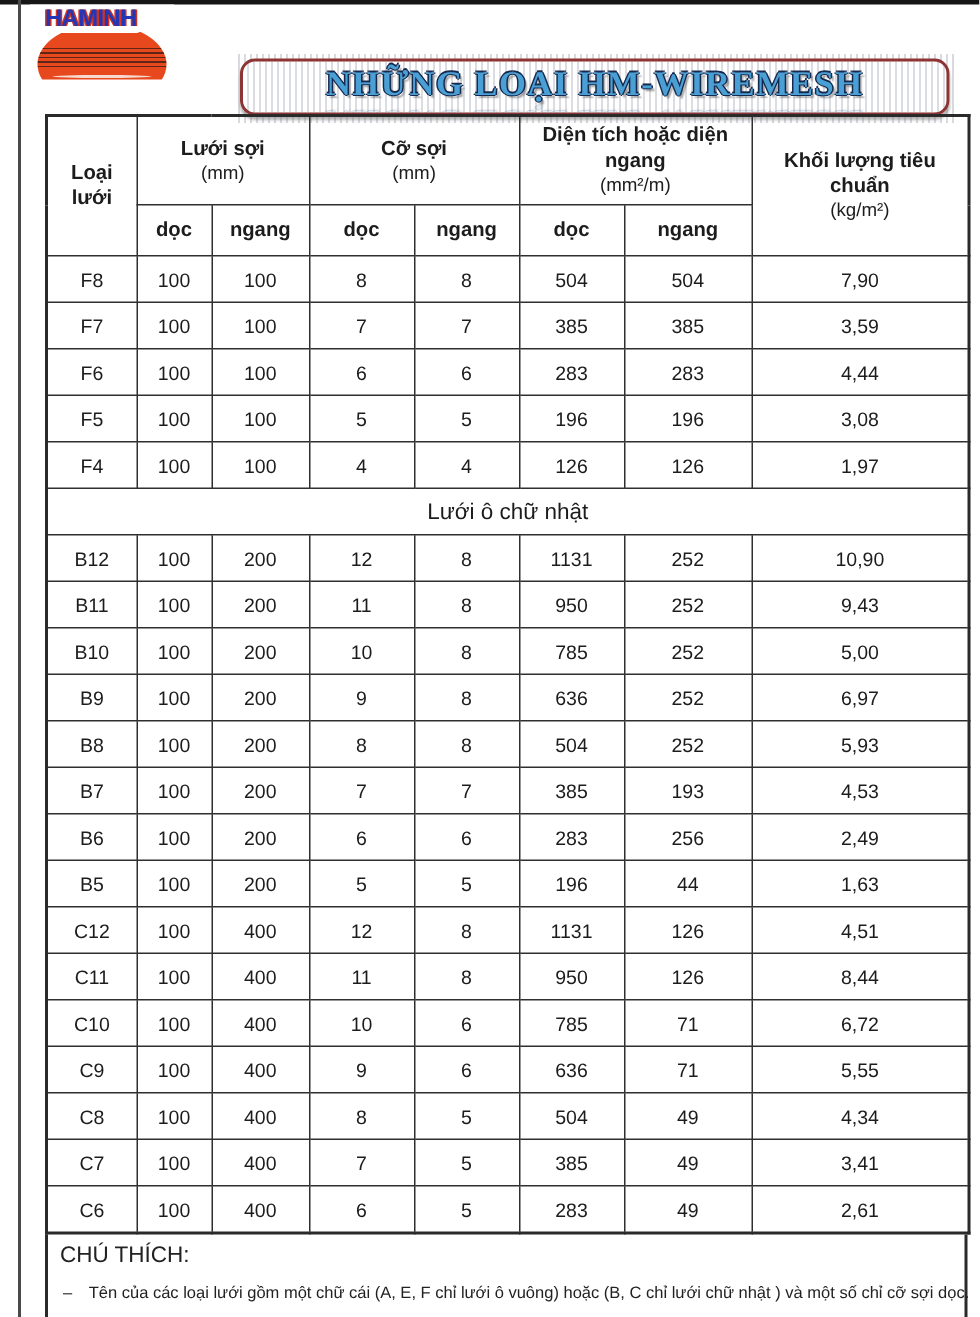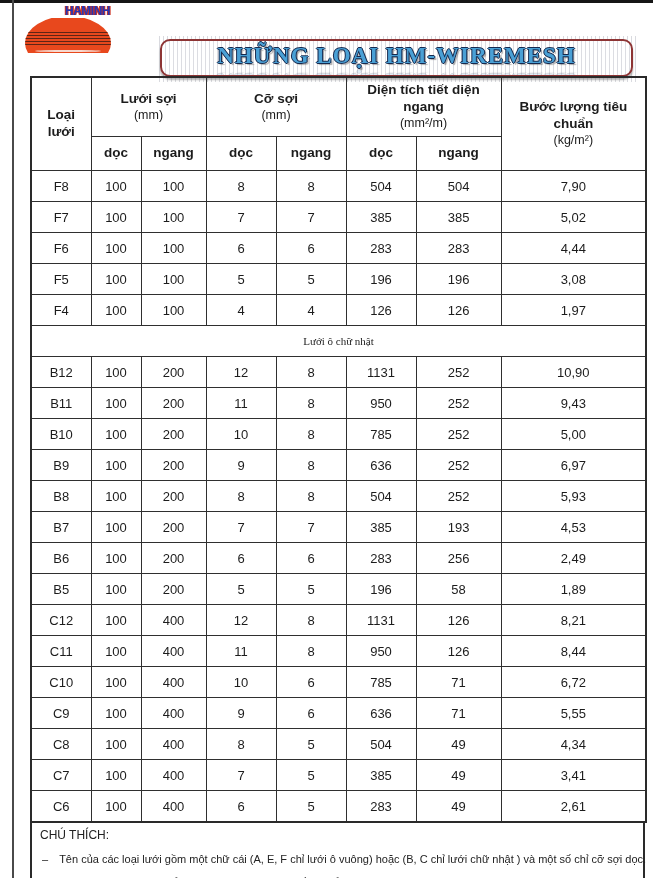--- a/index.html
+++ b/index.html
@@ -14,22 +14,22 @@
   .left-line{position:absolute;top:0;left:12px;width:2px;height:878px;background:#4a4a4a;}
 
   
   .logo{position:absolute;left:20px;top:3px;width:96px;height:50px;overflow:hidden;background:#fff;}
   .logo-ellipse{position:absolute;left:5px;top:13px;width:86px;height:54px;border-radius:50%;
     background:#e8481d;overflow:hidden;}
   .logo-band{position:absolute;left:0;right:0;top:30%;height:24%;
     background:repeating-linear-gradient(0deg,rgba(70,30,20,.85) 0 1px,rgba(232,72,29,0) 1px 3px);}
   .logo-arc1,.logo-arc2{position:absolute;left:12%;right:12%;height:2px;background:#f6d9cf;border-radius:50%;}
   .logo-arc1{bottom:34%;}
-  .logo-text{position:absolute;top:1px;left:6px;right:6px;text-align:right;
-    font-weight:bold;font-size:12px;letter-spacing:-.5px;color:#2436b5;background:#fff;
+  .logo-text{position:absolute;top:1px;left:6px;right:21px;text-align:center;
+    font-weight:bold;font-size:16px;letter-spacing:-.5px;color:#2436b5;background:#fff;
     border-radius:4px;text-shadow:1px 0 0 #cc3322,-1px 0 0 #cc3322;}
 
   
   .banner-strip{position:absolute;left:156px;top:0;width:481px;height:46px;
     background:repeating-linear-gradient(90deg,#ffffff 0 3px,#d9dadf 3px 4px);margin-top:36px;}
   .banner-box{position:absolute;left:4px;top:3px;right:4px;bottom:5px;
     border:2px solid #8d3434;border-radius:10px;overflow:hidden;
     background:repeating-linear-gradient(90deg,#ffffff 0 3px,#dcdde2 3px 4px);
     box-shadow:0 3px 2px rgba(120,120,120,.55);}
   .banner-title,.banner-title-reflection{
@@ -44,26 +44,26 @@
   .sheet{position:absolute;left:30px;top:76px;width:615px;}
   table{border-collapse:collapse;table-layout:fixed;width:615px;}
   th,td{border:1.5px solid #2f2f2f;text-align:center;vertical-align:middle;
     padding:1px 2px;overflow:hidden;}
   table{border:2px solid #2a2a2a;}
   thead .group-row th{height:56px;}
   thead .sub-row th{height:31px;}
   tbody td{height:28px;font-size:13px;}
   th{font-size:13.5px;font-weight:bold;line-height:1.25;}
   .unit{font-weight:normal;font-size:12.5px;}
-  .section-cell{font-weight:normal;font-size:11px;font-family:Liberation Serif, serif;}
+  .section-cell{font-weight:normal;font-size:15px;}
 
   
   .notes{border-left:2px solid #2a2a2a;border-right:2px solid #2a2a2a;border-bottom:2px solid #2a2a2a;
     height:92px;padding:5px 8px 0 8px;box-sizing:border-box;}
-  .notes-title{font-size:12px;color:#222;}
+  .notes-title{font-size:15px;color:#222;}
   .note-item{display:flex;margin-top:11px;font-size:11px;color:#222;white-space:nowrap;}
   .note-item .dash{flex:0 0 auto;margin:0 11px 0 2px;}
 </style>
 </head>
 <body>
 
 <div class="top-line"></div>
 <div class="left-line"></div>
 
 <div class="logo">
@@ -99,25 +99,25 @@
         <th rowspan="2">Loại lưới</th>
         <th colspan="2">
           <div>Lưới sợi</div>
           <div class="unit">(mm)</div>
         </th>
         <th colspan="2">
           <div>Cỡ sợi</div>
           <div class="unit">(mm)</div>
         </th>
         <th colspan="2">
-          <div>Diện tích tiết diện ngang</div>
+          <div>Diện tích hoặc diện ngang</div>
           <div class="unit">(mm²/m)</div>
         </th>
         <th rowspan="2">
-          <div>Bước lượng tiêu chuẩn</div>
+          <div>Khối lượng tiêu chuẩn</div>
           <div class="unit">(kg/m²)</div>
         </th>
       </tr>
       <tr class="sub-row">
         <th>dọc</th>
         <th>ngang</th>
         <th>dọc</th>
         <th>ngang</th>
         <th>dọc</th>
         <th>ngang</th>
@@ -135,21 +135,21 @@
           <td>7,90</td>
         </tr>
         <tr>
           <td>F7</td>
           <td>100</td>
           <td>100</td>
           <td>7</td>
           <td>7</td>
           <td>385</td>
           <td>385</td>
-          <td>5,02</td>
+          <td>3,59</td>
         </tr>
         <tr>
           <td>F6</td>
           <td>100</td>
           <td>100</td>
           <td>6</td>
           <td>6</td>
           <td>283</td>
           <td>283</td>
           <td>4,44</td>
@@ -247,32 +247,32 @@
           <td>256</td>
           <td>2,49</td>
         </tr>
         <tr>
           <td>B5</td>
           <td>100</td>
           <td>200</td>
           <td>5</td>
           <td>5</td>
           <td>196</td>
-          <td>58</td>
-          <td>1,89</td>
+          <td>44</td>
+          <td>1,63</td>
         </tr>
         <tr>
           <td>C12</td>
           <td>100</td>
           <td>400</td>
           <td>12</td>
           <td>8</td>
           <td>1131</td>
           <td>126</td>
-          <td>8,21</td>
+          <td>4,51</td>
         </tr>
         <tr>
           <td>C11</td>
           <td>100</td>
           <td>400</td>
           <td>11</td>
           <td>8</td>
           <td>950</td>
           <td>126</td>
           <td>8,44</td>

